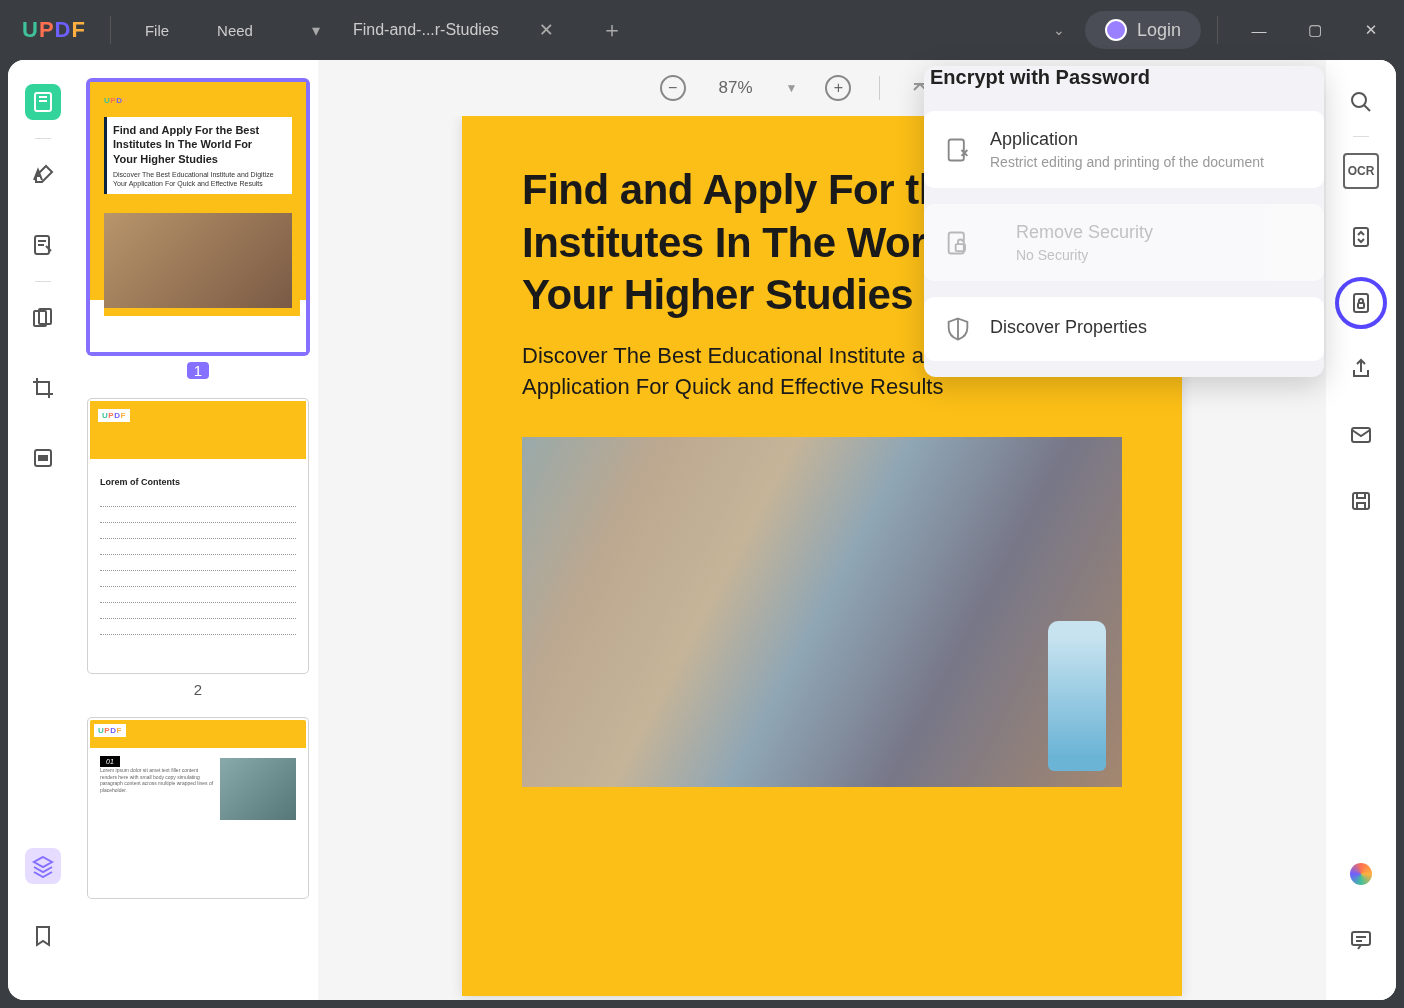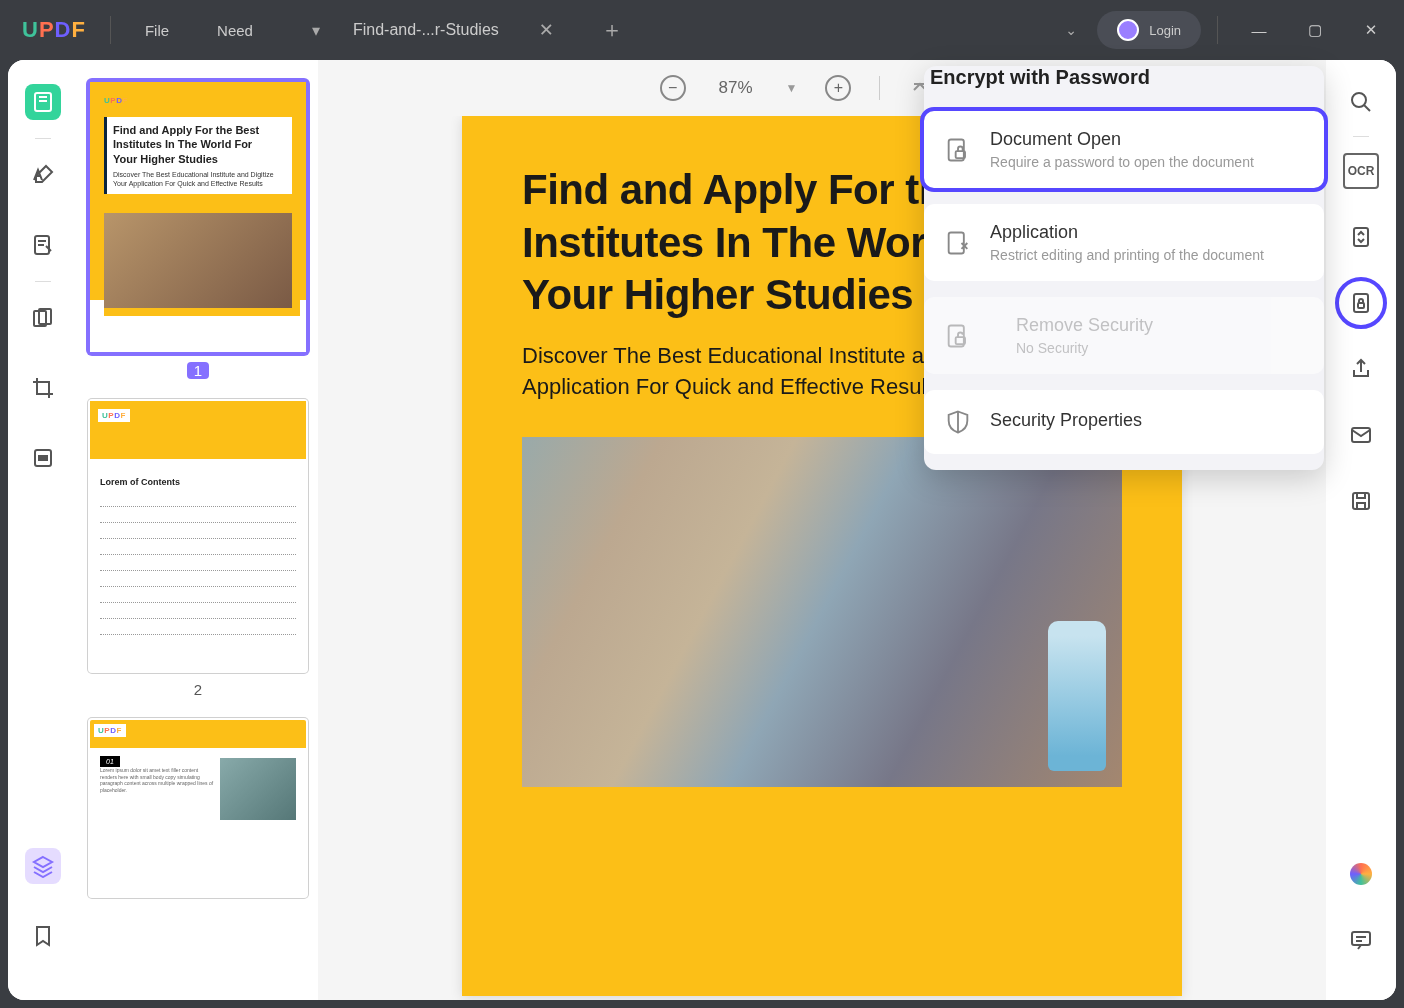--- a/index.html
+++ b/index.html
@@ -14,21 +14,21 @@
 .logo .f { color: #ffb040; }
 .tsep { width: 1px; height: 28px; background: #555; margin: 0 10px; }
 .menu-item { padding: 0 24px; font-size: 15px; cursor: pointer; }
 .tab-row { display: flex; align-items: center; margin-left: 20px; }
 .tab-drop { width: 38px; height: 38px; display: flex; align-items: center; justify-content: center; color: #aaa; border-radius: 6px; }
 .tab { display: flex; align-items: center; background: transparent; padding: 0 18px; height: 60px; font-size: 16px; gap: 40px; }
 .tab-close { color: #aaa; font-size: 18px; }
 .tab-add { width: 40px; display: flex; align-items: center; justify-content: center; font-size: 22px; color: #aaa; margin-left: 20px; }
 .titlebar-right { margin-left: auto; display: flex; align-items: center; gap: 6px; }
 .chev-down { width: 40px; display: flex; align-items: center; justify-content: center; color: #aaa; font-size: 14px; }
-.login-btn { background: #4a4d55; border-radius: 22px; padding: 8px 20px; display: flex; align-items: center; gap: 10px; font-size: 13px; }
+.login-btn { background: #4a4d55; border-radius: 22px; padding: 8px 20px; display: flex; align-items: center; gap: 10px; font-size: 18px; }
 .avatar-circle { width: 22px; height: 22px; background: #9a7fff; border-radius: 50%; border: 2px solid #fff; }
 .win-btn { width: 50px; height: 40px; display: flex; align-items: center; justify-content: center; color: #ccc; font-size: 15px; }
 
 
 .main { position: absolute; top: 60px; left: 8px; right: 8px; bottom: 8px; background: #fff; border-radius: 16px; display: flex; overflow: hidden; }
 
 
 .left-toolbar { width: 70px; background: #fff; display: flex; flex-direction: column; align-items: center; padding-top: 24px; gap: 34px; }
 .left-toolbar .tool { width: 36px; height: 36px; display: flex; align-items: center; justify-content: center; color: #555; border-radius: 8px; }
 .tool.active { background: #33d49b; color: #fff; }
@@ -308,31 +308,20 @@
           </svg></div>
       </div>
     <div style="height:12px"></div>
   </div>
 
 </div>
 
 <div class="panel">
   <div class="panel-title">Encrypt with Password</div>
 
-  <div class="panel-item hl">
-    <div class="pi-icon"><svg viewBox="0 0 24 24" fill="none" stroke="currentColor" stroke-width="1.6">
-          <rect x="4" y="3" width="13" height="18" rx="2"></rect>
-          <rect x="10" y="13" width="8" height="6" rx="1"></rect>
-          <path d="M12 13v-2a2 2 0 014 0v2"></path>
-        </svg></div>
-    <div class="pi-text">
-      <div class="pi-title">Document Open</div>
-      <div class="pi-sub">Require a password to open the document</div>
-    </div>
-  </div>
 
   <div class="panel-item">
     <div class="pi-icon"><svg viewBox="0 0 24 24" fill="none" stroke="currentColor" stroke-width="1.6">
           <rect x="4" y="3" width="13" height="18" rx="2"></rect>
           <path d="M15 12l5 5M20 12l-5 5"></path>
         </svg></div>
     <div class="pi-text">
       <div class="pi-title">Application</div>
       <div class="pi-sub">Restrict editing and printing of the document</div>
     </div>
@@ -349,16 +338,16 @@
       <div class="pi-sub">No Security</div>
     </div>
   </div>
 
   <div class="panel-item">
     <div class="pi-icon"><svg viewBox="0 0 24 24" fill="none" stroke="currentColor" stroke-width="1.6">
           <path d="M12 3l8 3v5c0 5-3.5 8.5-8 10-4.5-1.5-8-5-8-10V6z"></path>
           <path d="M12 3v18"></path>
         </svg></div>
     <div class="pi-text">
-      <div class="pi-title">Security Properties</div>
+      <div class="pi-title">Discover Properties</div>
     </div>
   </div>
 </div>
 
 </body></html>

